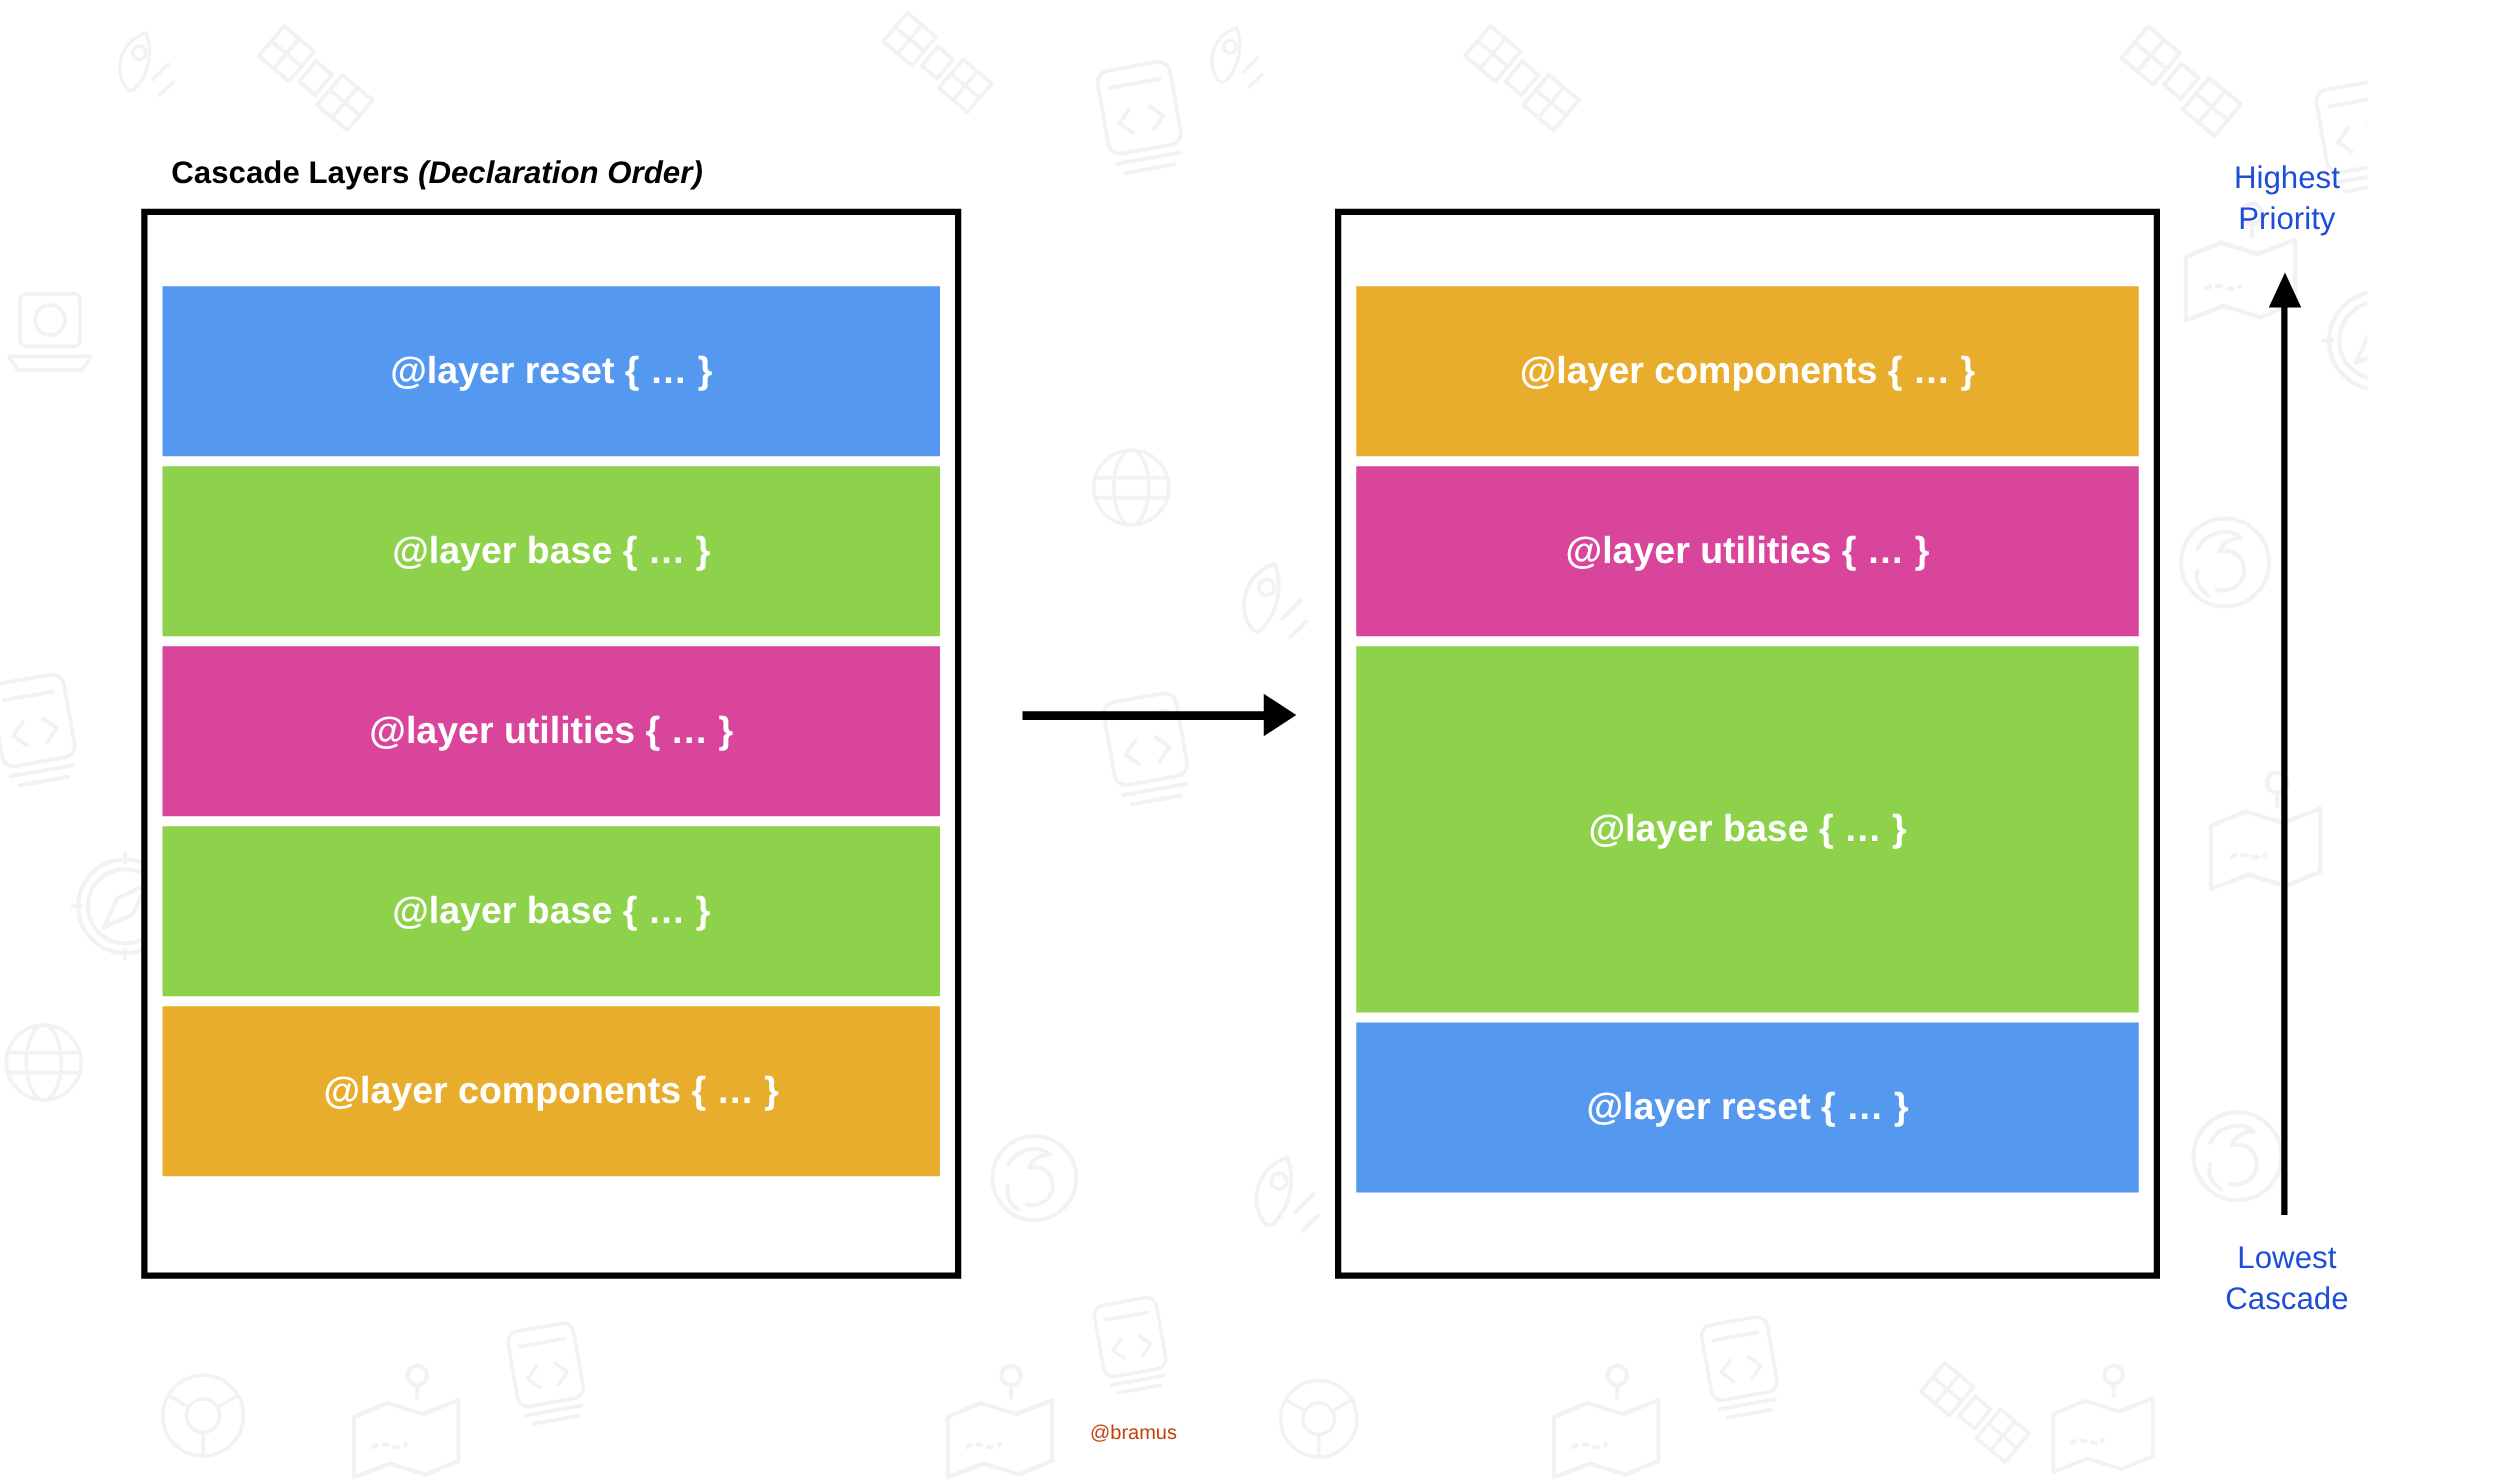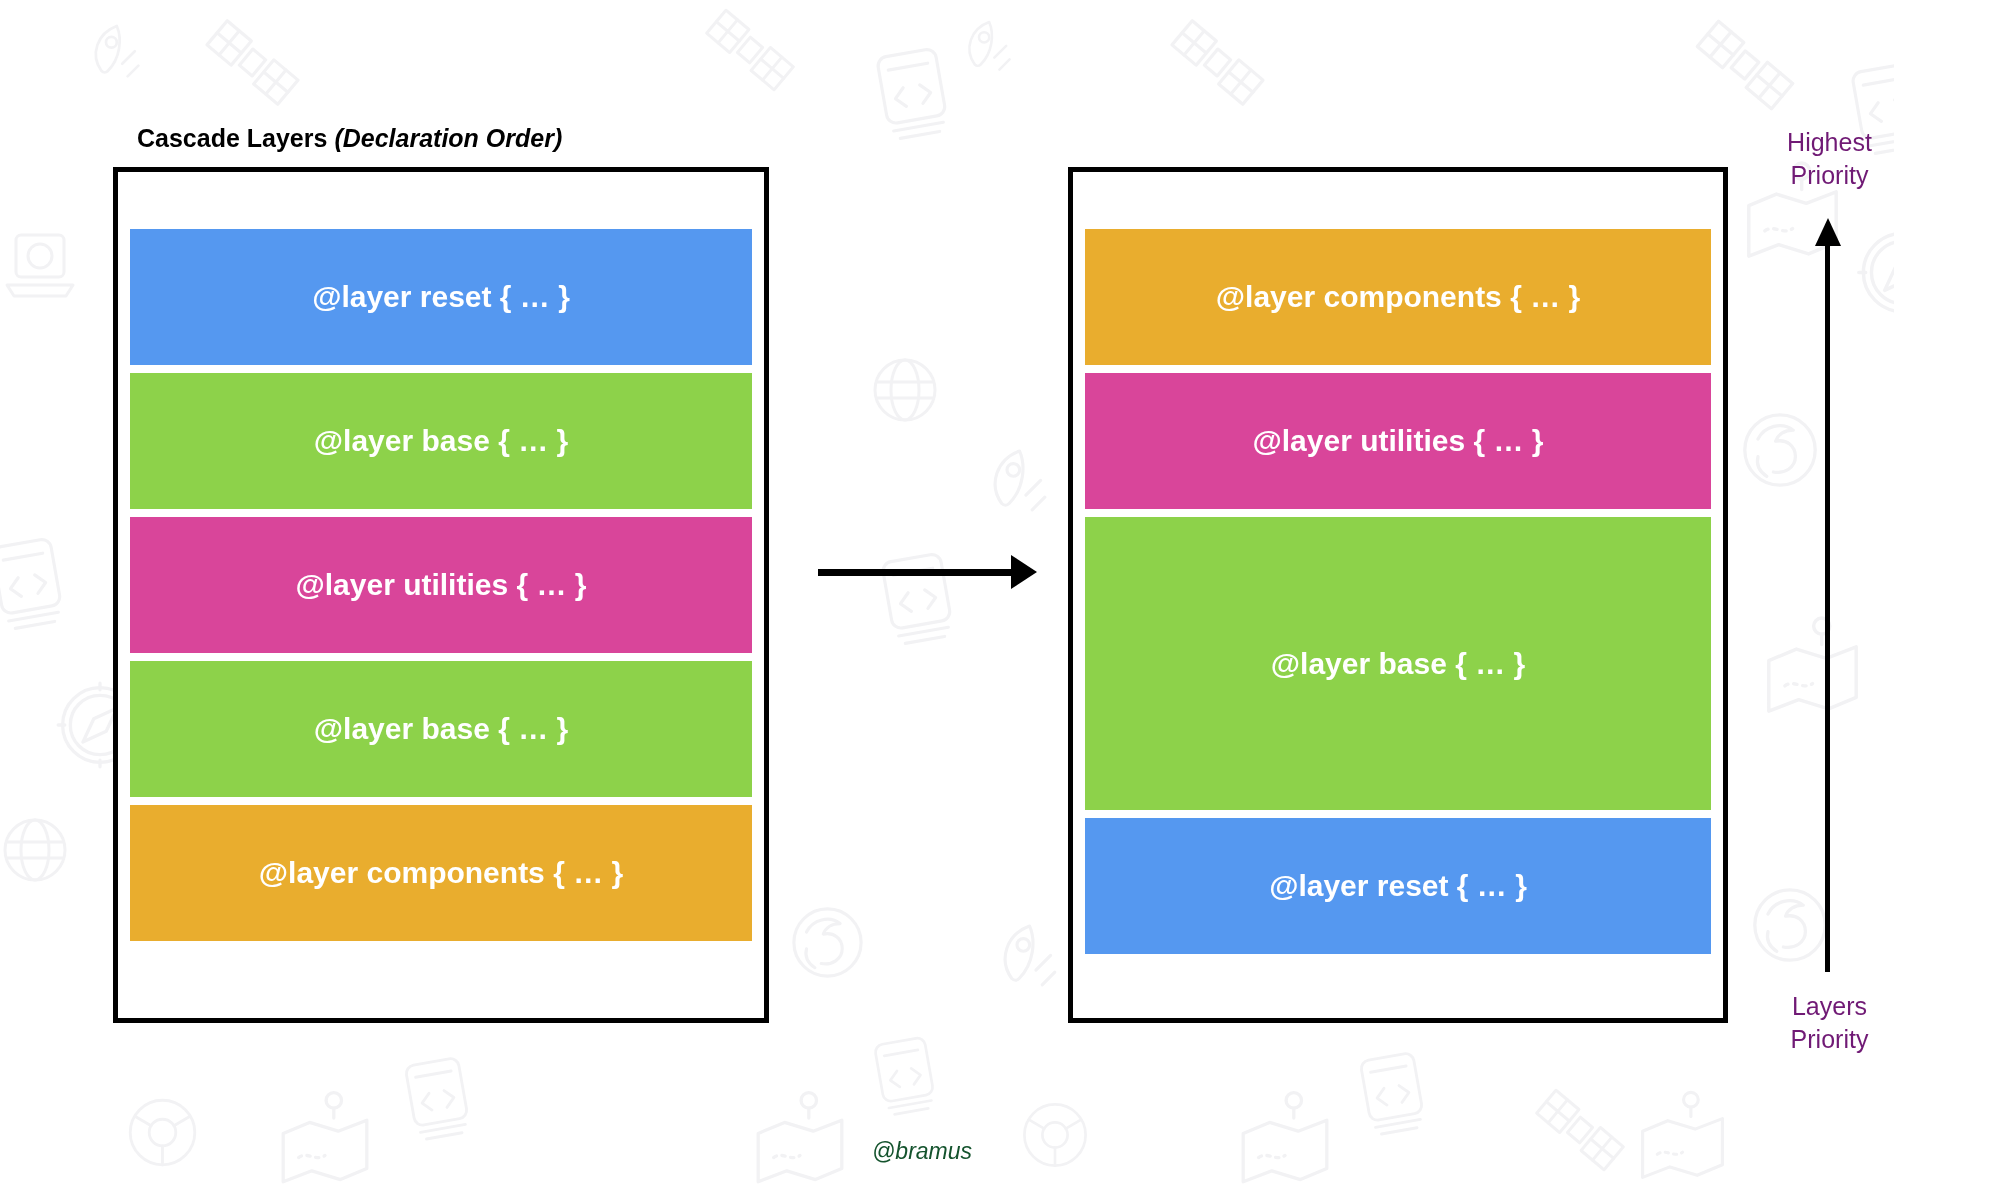--- a/index.html
+++ b/index.html
@@ -27,30 +27,30 @@
     color:#FFFFFF;font-size:30px;font-weight:700;white-space:pre;
   }
   
   #flow-arrow{position:absolute;left:818px;top:555px;z-index:1;width:220px;height:35px;}
   #flow-arrow .h-line{position:absolute;left:0;top:14px;width:195px;height:7px;background:#000;}
   #flow-arrow .h-head{position:absolute;left:193px;top:0;width:0;height:0;
     border-top:17px solid transparent;border-bottom:17px solid transparent;border-left:26px solid #000;}
   
   #axis-top-label,#axis-bottom-label{
     position:absolute;left:1762px;width:135px;z-index:1;text-align:center;
-    font-size:25px;line-height:33px;color:#701a75;
+    font-size:25px;line-height:33px;color:#1d4ed8;
   }
   #axis-top-label{top:126px;}
   #axis-bottom-label{top:990px;}
   #axis-arrow{position:absolute;left:1812px;top:218px;z-index:1;width:32px;height:754px;}
   #axis-arrow .v-head{position:absolute;left:3px;top:0;width:0;height:0;
     border-left:13px solid transparent;border-right:13px solid transparent;border-bottom:28px solid #000;}
   #axis-arrow .v-line{position:absolute;left:13px;top:26px;width:5px;height:728px;background:#000;}
   
-  #credit{position:absolute;left:872px;top:1138px;z-index:1;font-size:23px;font-style:italic;color:#14532d;}
+  #credit{position:absolute;left:872px;top:1138px;z-index:1;font-size:16px;color:#c2410c;}
 </style>
 </head>
 <body>
 
 <div class="canvas">
 
   <svg width="0" height="0" style="position:absolute" aria-hidden="true">
     <defs>
       <symbol id="wm-rocket" viewBox="0 0 100 100">
         <path d="M35 70 C22 52 30 28 52 20 C58 34 56 56 42 70 C40 72 37 72 35 70 Z"></path>
@@ -257,17 +257,17 @@
           <span style="color: rgb(255, 255, 255);">@layer reset { … }</span>
         </div>
       </div>
   </div>
 
   <div id="axis-top-label">Highest Priority</div>
   <div id="axis-arrow">
     <div class="v-head"></div>
     <div class="v-line"></div>
   </div>
-  <div id="axis-bottom-label">Layers Priority</div>
+  <div id="axis-bottom-label">Lowest Cascade</div>
 
   <div id="credit">@bramus</div>
 
 </div>
 
 </body></html>

